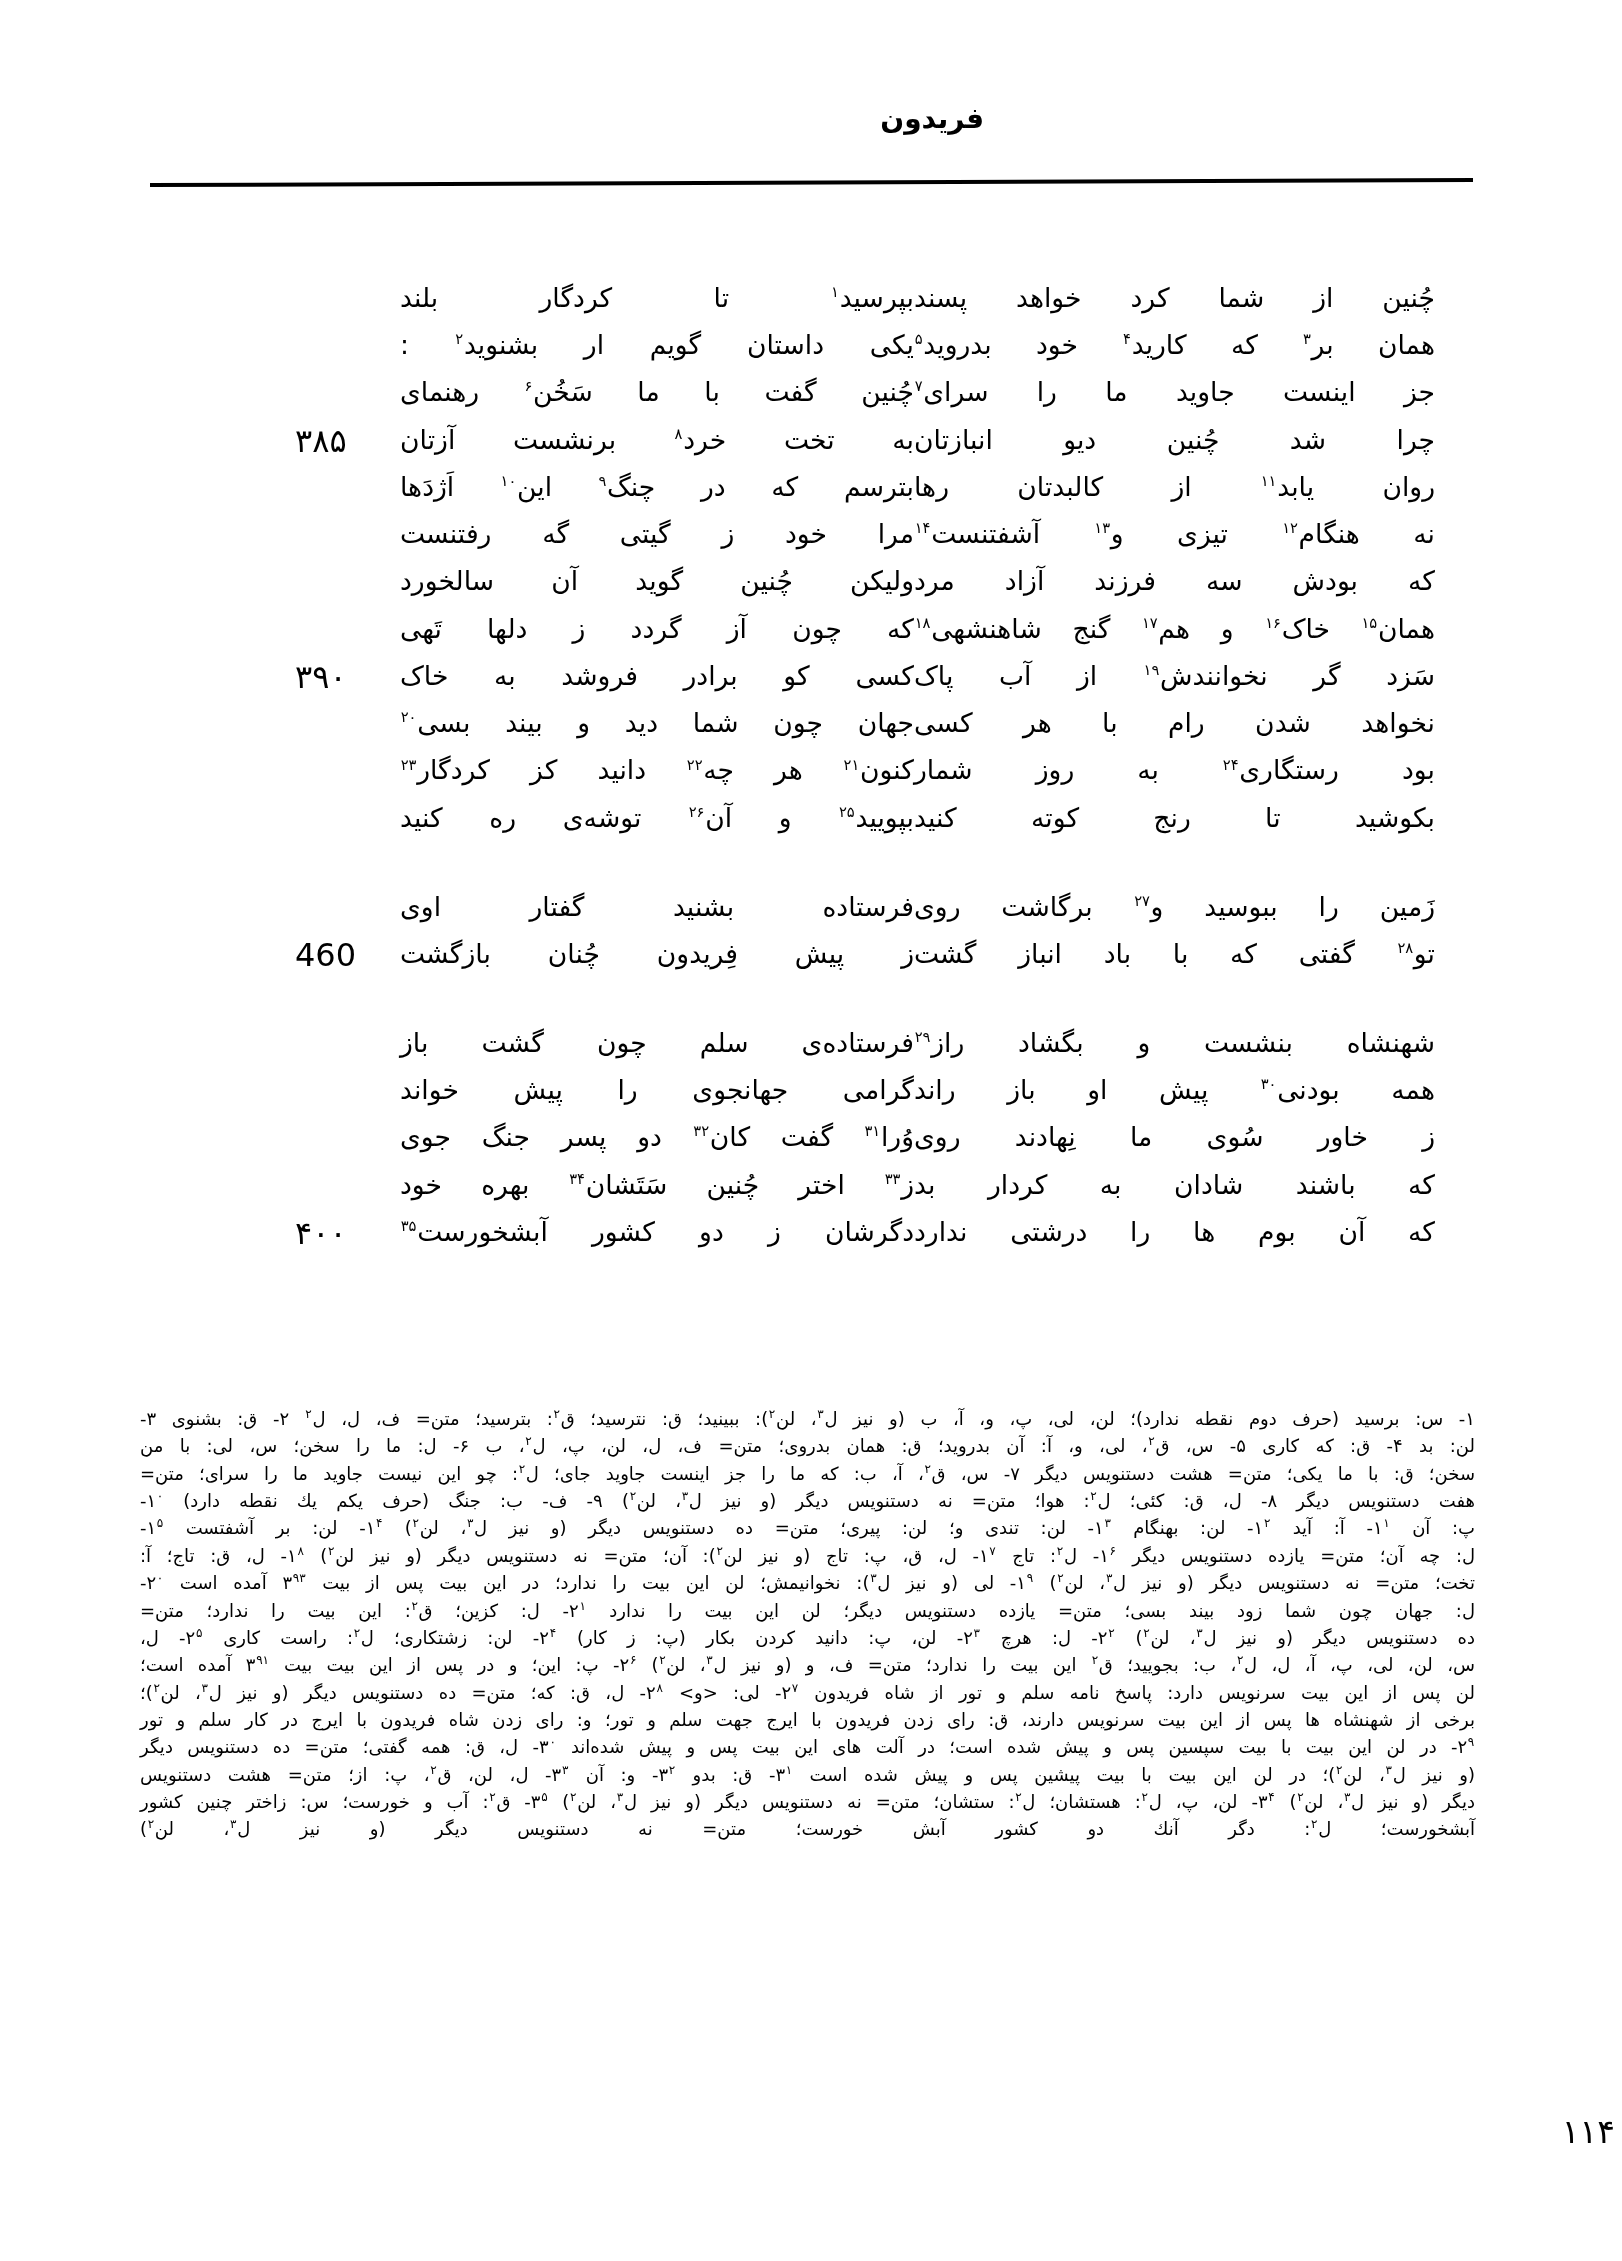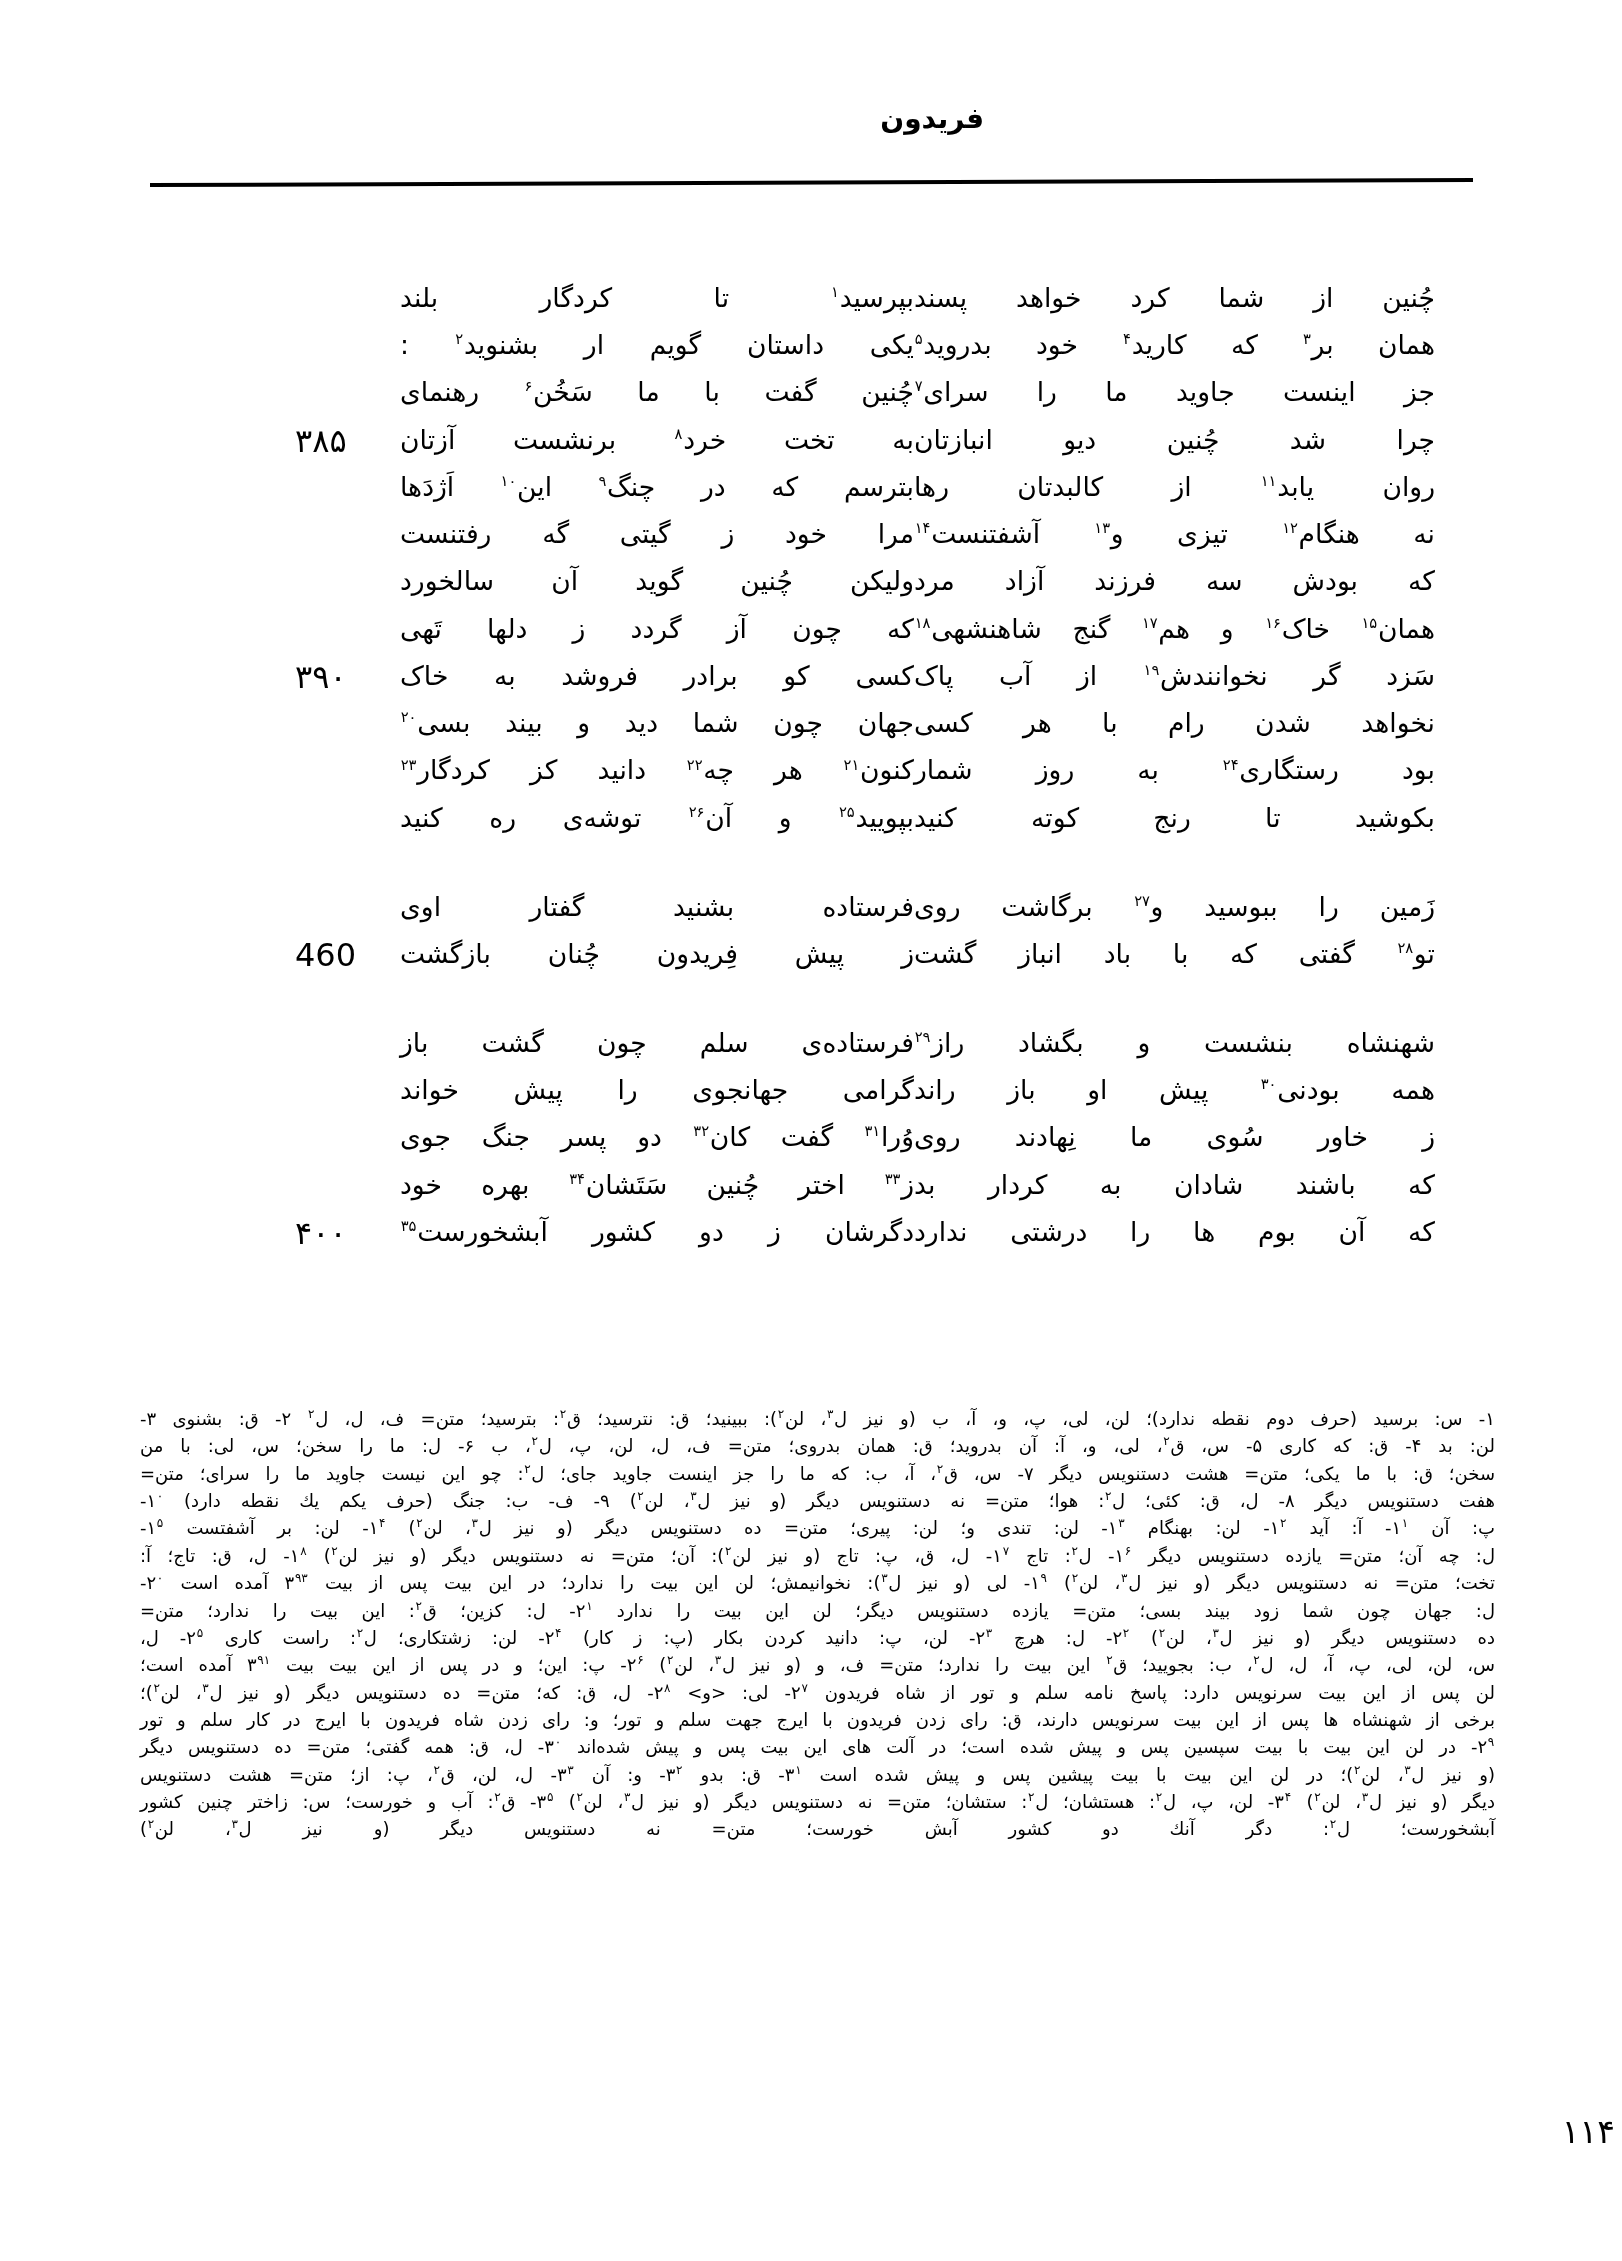--- a/index.html
+++ b/index.html
@@ -96,21 +96,21 @@
     font-size: 14.7px;
     vertical-align: super;
     line-height: 0;
     margin: 0 0.7px;
   }
 
   
   .apparatus {
     position: absolute;
     top: 1405px;
-    right: 128px;
+    right: 148px;
     left: 140px;
     direction: rtl;
     font-size: 18px;
     line-height: 1.52;
     text-align: justify;
     text-align-last: justify;
   }
   .apparatus .note-line {
     display: block;
     white-space: normal;

